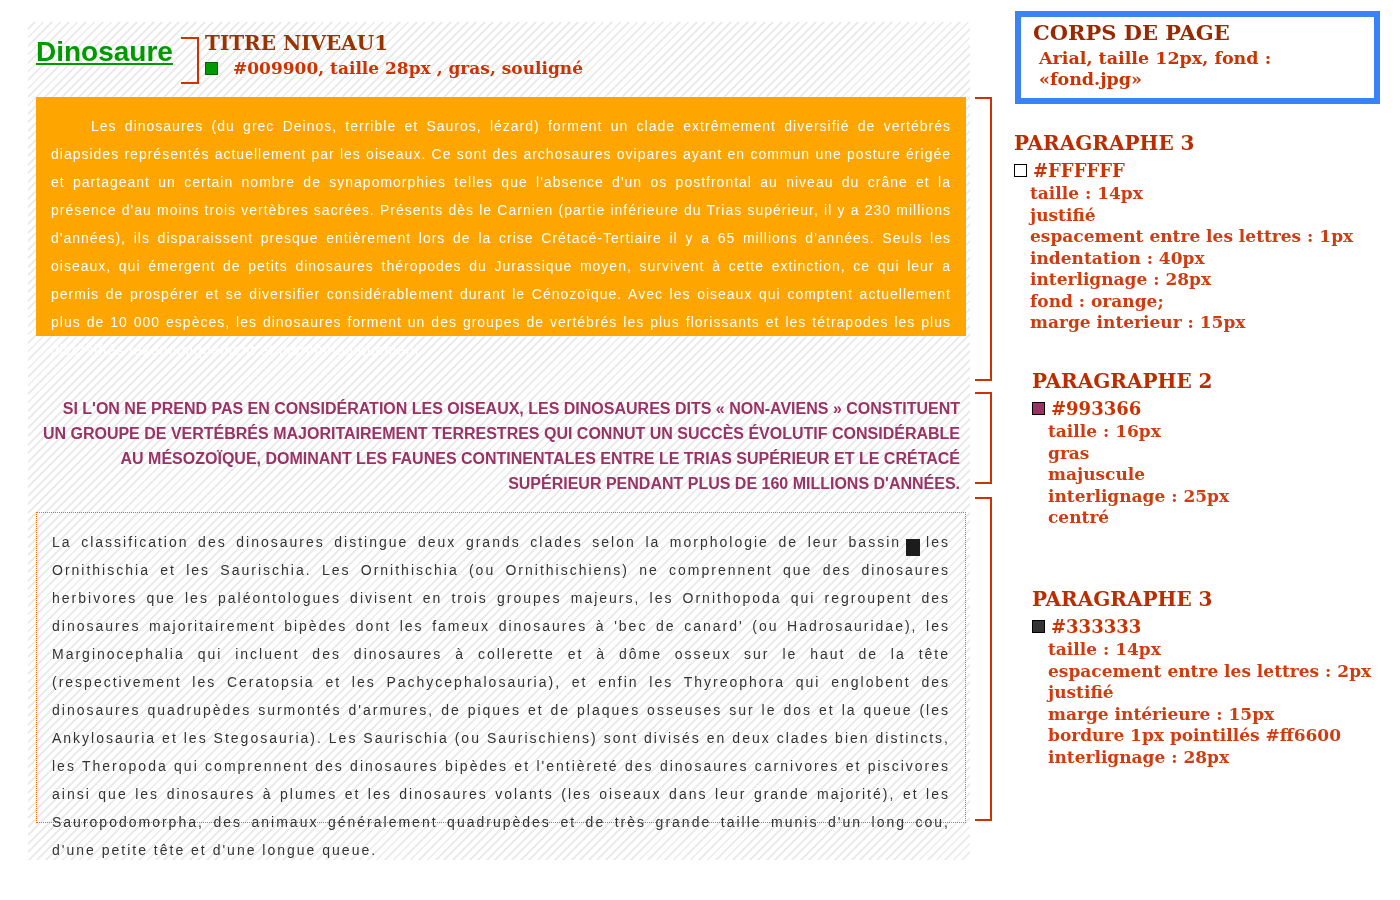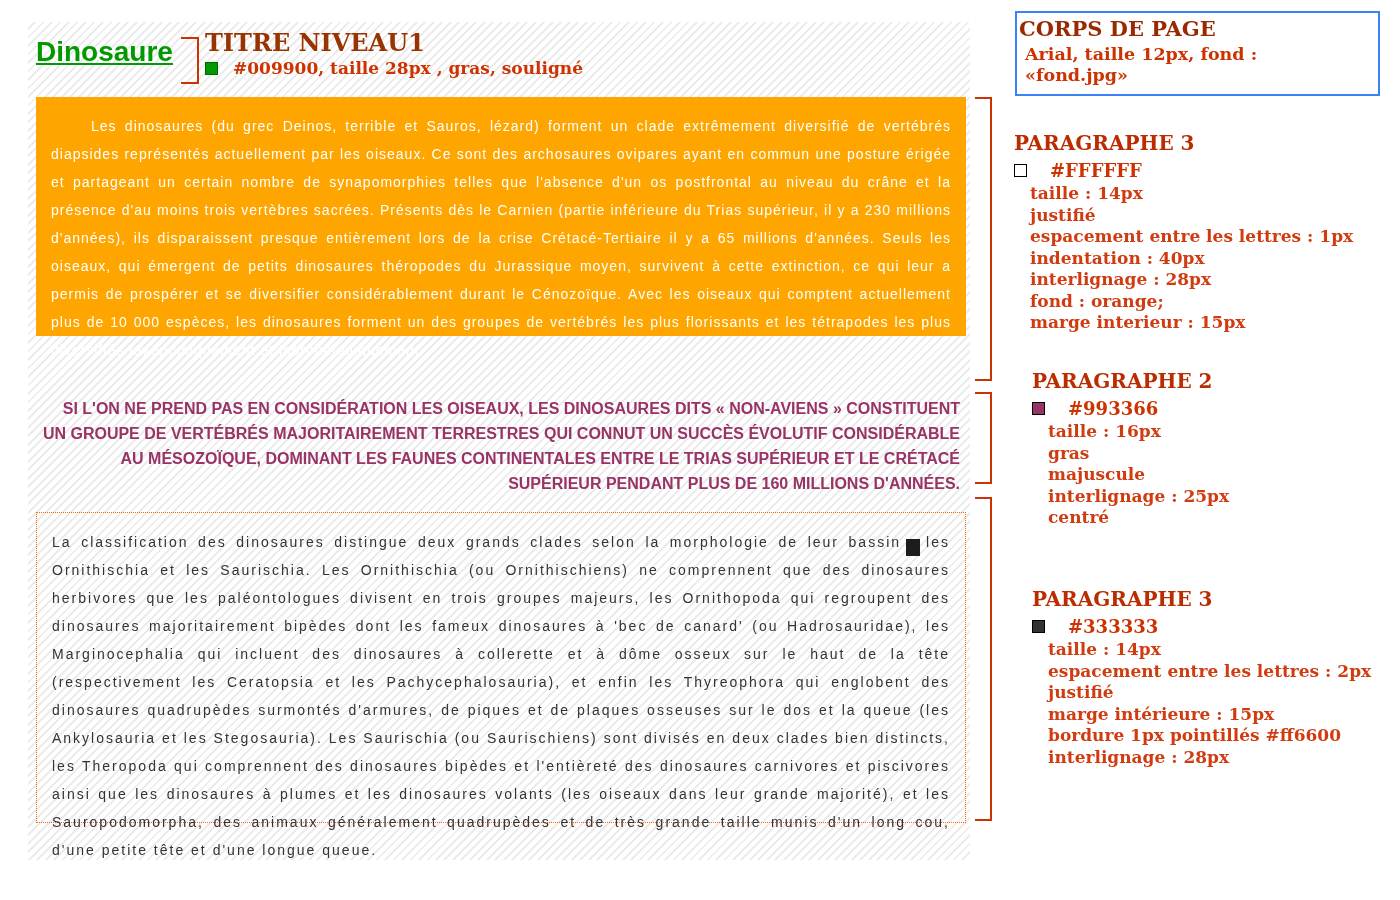--- a/index.html
+++ b/index.html
@@ -10,21 +10,21 @@
   .page{position:absolute;left:28px;top:22px;width:942px;height:838px;
         background:repeating-linear-gradient(135deg,#ffffff 0px,#ffffff 4px,#ececec 4px,#ececec 6px);}
 
   .doc-title{position:absolute;left:8px;top:14px;margin:0;font-size:28px;font-weight:bold;
              color:#009900;text-decoration:underline;font-family:"Liberation Sans",sans-serif;}
 
   .title-bracket{position:absolute;left:153px;top:15px;width:16px;height:43px;
                  border-top:2px solid #cc3300;border-right:2px solid #cc3300;border-bottom:2px solid #cc3300;}
 
   .title-anno{position:absolute;left:177px;top:9px;font-family:"DejaVu Serif","Liberation Serif",serif;}
-  .title-anno .h{font-size:24px;font-weight:bold;color:#993300;line-height:24px;}
+  .title-anno .h{font-size:20px;font-weight:bold;color:#993300;line-height:24px;}
   .title-anno .spec-row{display:flex;align-items:center;gap:15px;margin-top:3px;}
   .swatch{display:inline-block;width:13px;height:13px;border:1px solid #000;box-sizing:border-box;flex:0 0 auto;}
   .swatch.green{border:1px solid #006600;}
   .title-anno .spec{font-size:17px;font-weight:bold;color:#cc3300;}
 
   .para{position:absolute;left:8px;width:930px;box-sizing:border-box;margin:0;}
 
   .p1{top:75px;height:239px;background:#FFA500;color:#ffffff;padding:15px;
       font-size:14px;line-height:28px;letter-spacing:1px;text-align:justify;text-indent:40px;}
 
@@ -39,27 +39,27 @@
   
   .bracket{position:absolute;width:15px;
            border-top:2px solid #cc3300;border-right:2px solid #cc3300;border-bottom:2px solid #cc3300;}
   .b1{left:975px;top:97px;height:280px;}
   .b2{left:975px;top:392px;height:88px;}
   .b3{left:975px;top:497px;height:320px;}
 
   
   .anno{font-family:"DejaVu Serif","Liberation Serif",serif;font-weight:bold;}
   .corps-box{position:absolute;left:1015px;top:11px;width:365px;box-sizing:border-box;
-             border:2px solid #3b82f6;padding:3px 12px 8px 2px;background:#ffffff;}
+             border:6px solid #3b82f6;padding:3px 12px 8px 12px;background:#ffffff;}
   .corps-box .h{font-size:21px;color:#992900;line-height:26px;}
   .corps-box .spec{font-size:17.5px;color:#cc3300;line-height:21px;margin-top:2px;padding-left:6px;}
 
   .anno-block{position:absolute;width:370px;}
   .anno-block .h{font-size:20px;color:#bb2d00;line-height:24px;margin:0 0 4px 0;}
-  .swatch-row{display:flex;align-items:center;gap:23px;height:22px;}
+  .swatch-row{display:flex;align-items:center;gap:6px;height:22px;}
   .swatch-row .lbl{font-size:18px;color:#cc3300;}
   .props{margin:2px 0 0 16px;}
   .props .prop{font-size:17px;color:#d13b10;line-height:21.5px;white-space:nowrap;}
 
   .ab1{left:1014px;top:131px;}
   .ab2{left:1032px;top:369px;}
   .ab3{left:1032px;top:587px;}
 </style>
 </head>
 <body>

